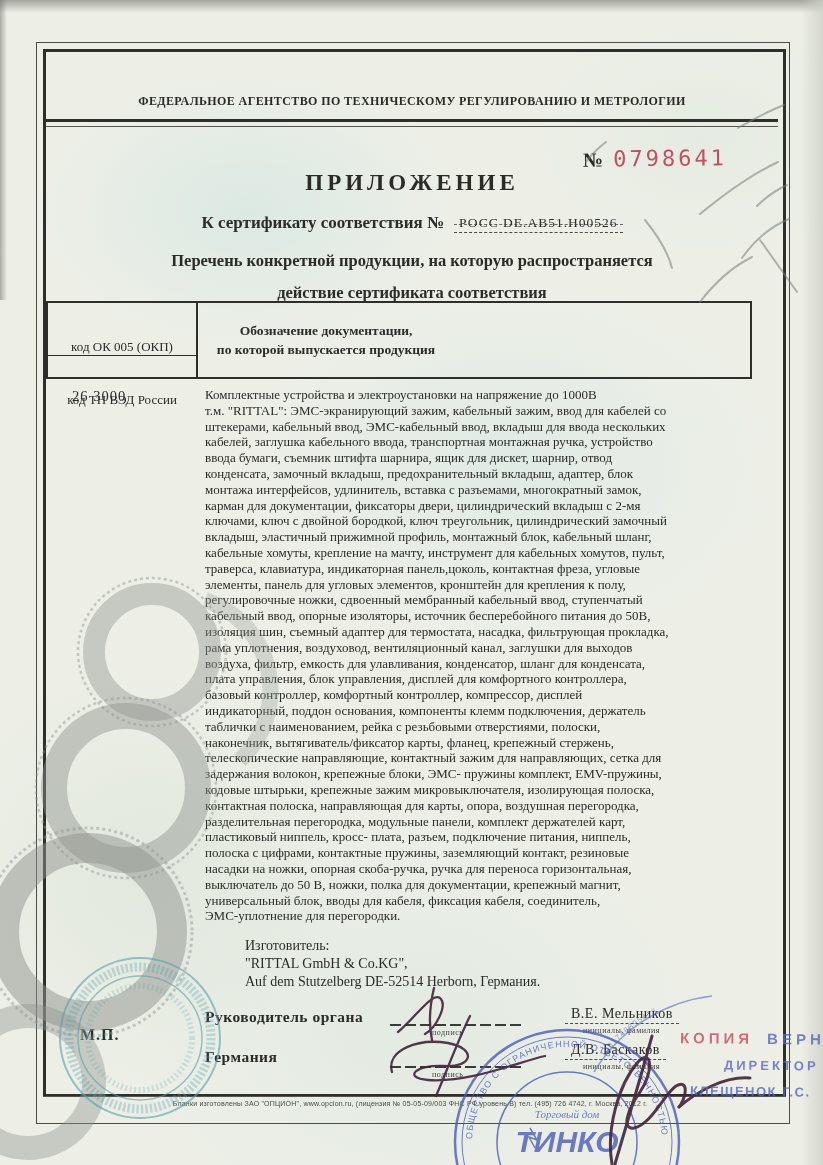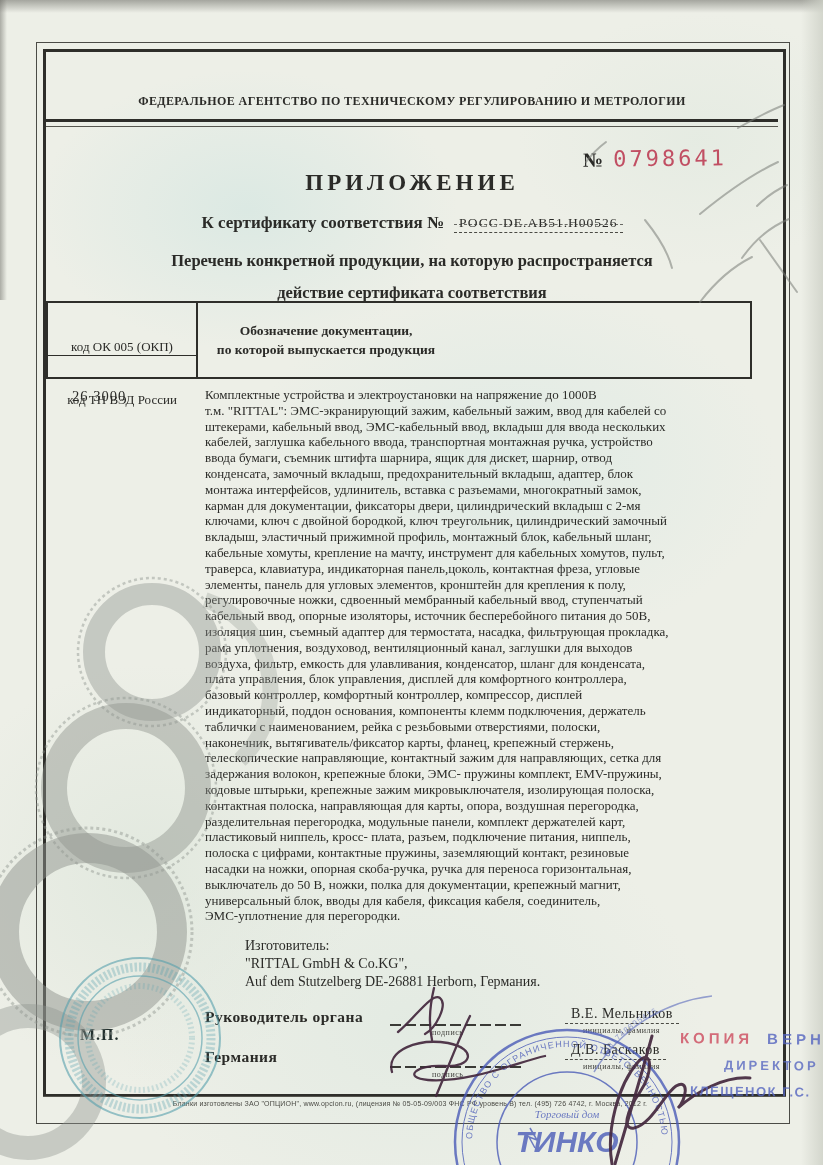--- a/index.html
+++ b/index.html
@@ -123,21 +123,21 @@
 пластиковый ниппель, кросс- плата, разъем, подключение питания, ниппель,
 полоска с цифрами, контактные пружины, заземляющий контакт, резиновые
 насадки на ножки, опорная скоба-ручка, ручка для переноса горизонтальная,
 выключатель до 50 В, ножки, полка для документации, крепежный магнит,
 универсальный блок, вводы для кабеля, фиксация кабеля, соединитель,
 ЭМС-уплотнение для перегородки.</div>
 
   <div class="maker">
     <div>Изготовитель:</div>
     <div>"RITTAL GmbH &amp; Co.KG",</div>
-    <div>Auf dem Stutzelberg DE-26881 Herborn, Германия.</div>
+    <div>Auf dem Stutzelberg DE-52514 Herborn, Германия.</div>
   </div>
 
   <div class="sig-label" style="left:205px;top:1008px;">Руководитель органа</div>
   <div class="sig-line" style="left:390px;top:1024px;width:132px;"></div>
   <div class="sub-label" style="left:432px;top:1028px;">подпись</div>
   <div class="sig-name" style="left:565px;top:1006px;">В.Е. Мельников</div>
   <div class="sub-label" style="left:583px;top:1026px;">инициалы, фамилия</div>
 
   <div class="sig-label" style="left:205px;top:1048px;">Германия</div>
   <div class="sig-line" style="left:390px;top:1066px;width:132px;"></div>

